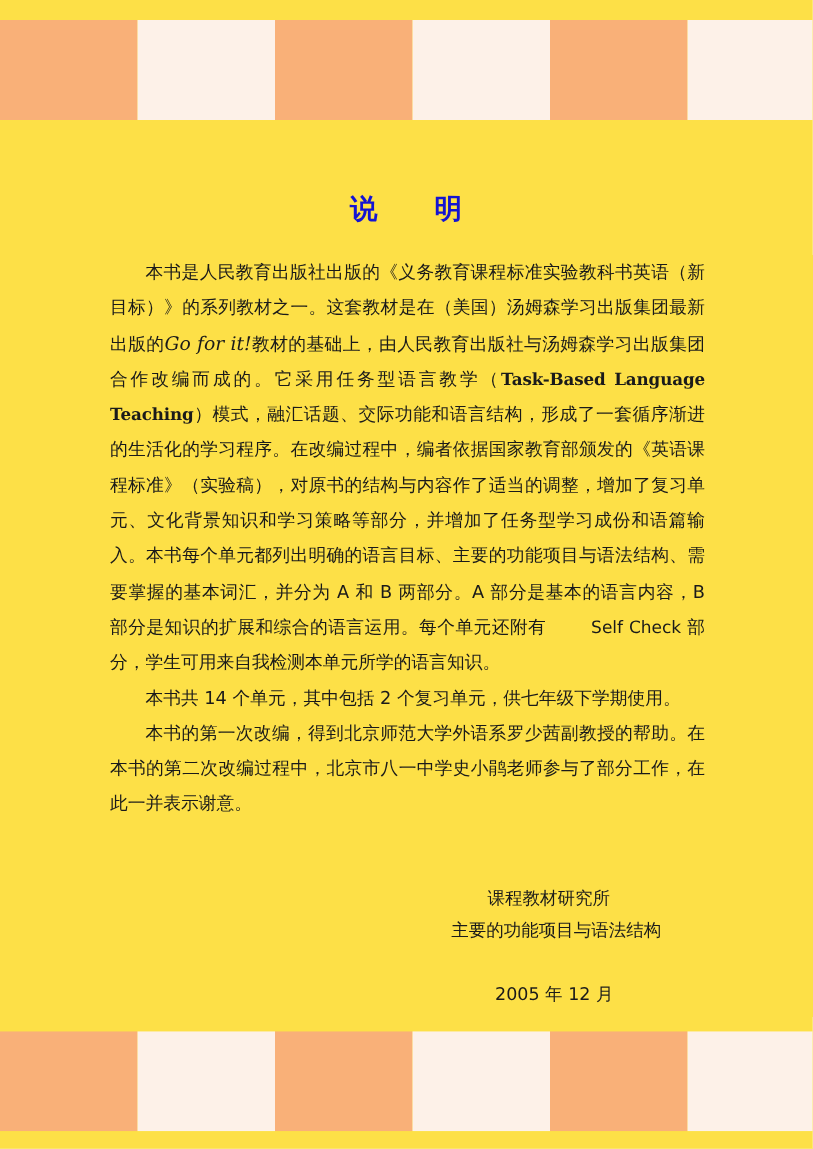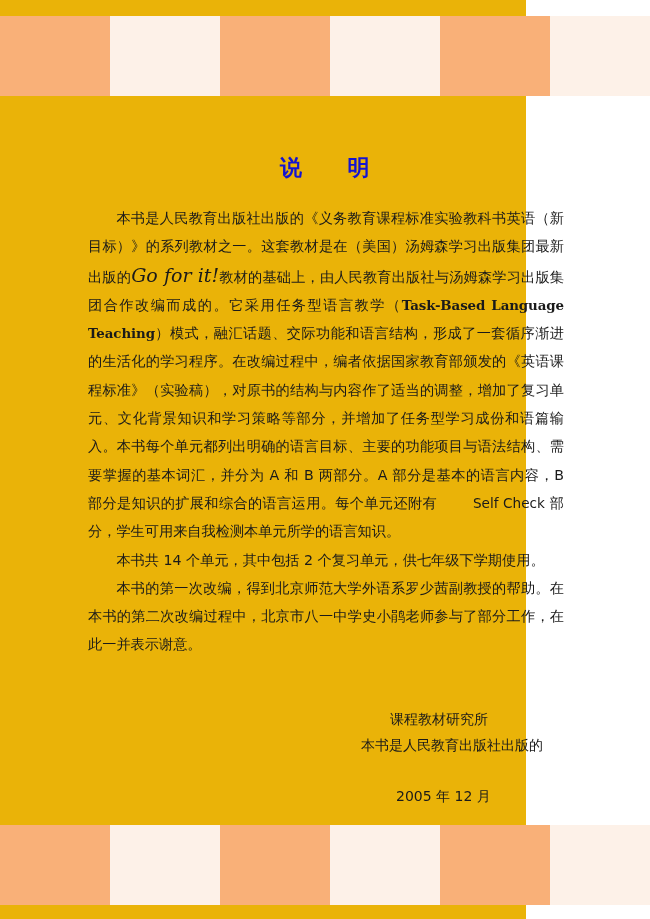--- a/index.html
+++ b/index.html
@@ -10,23 +10,23 @@
     width: 650px;
     height: 919px;
     background: #ffffff;
     font-family: "DejaVu Sans", "Liberation Sans", sans-serif;
     overflow: hidden;
     position: relative;
   }
 
   .page {
     position: relative;
-    width: 526px;
+    width: 650px;
     height: 919px;
-    background: #eab308;
+    background: #fde047;
     box-sizing: border-box;
   }
 
   
   .deco-band {
     position: absolute;
     left: 0;
     width: 650px;
     height: 80px;
     display: flex;
@@ -70,21 +70,21 @@
     font-family: "DejaVu Sans", "Liberation Sans", sans-serif;
   }
   .body-copy p {
     margin: 0;
     text-indent: 2em;
   }
 
   .lat-italic {
     font-family: "DejaVu Serif", "Liberation Serif", serif;
     font-style: italic;
-    font-size: 19px;
+    font-size: 15px;
   }
   .lat-bold {
     font-family: "DejaVu Serif", "Liberation Serif", serif;
     font-weight: bold;
     font-size: 13.4px;
     letter-spacing: -0.1px;
   }
   .lat-plain {
     font-family: "DejaVu Sans", "Liberation Sans", sans-serif;
     font-size: 13.6px;
@@ -130,21 +130,21 @@
   <div class="title">说　　明</div>
 
   <div class="body-copy">
       <p><span>本书是人民教育出版社出版的《义务教育课程标准实验教科书英语（新目标）》的系列教材之一。这套教材是在（美国）汤姆森学习出版集团最新出版的</span><span class="lat-italic">Go for it!</span><span>教材的基础上，由人民教育出版社与汤姆森学习出版集团合作改编而成的。它采用任务型语言教学（</span><span class="lat-bold">Task-Based Language Teaching</span><span>）模式，融汇话题、交际功能和语言结构，形成了一套循序渐进的生活化的学习程序。在改编过程中，编者依据国家教育部颁发的《英语课程标准》（实验稿），对原书的结构与内容作了适当的调整，增加了复习单元、文化背景知识和学习策略等部分，并增加了任务型学习成份和语篇输入。本书每个单元都列出明确的语言目标、主要的功能项目与语法结构、需要掌握的基本词汇，并分为 A 和 B 两部分。A 部分是基本的语言内容，B 部分是知识的扩展和综合的语言运用。每个单元还附有 </span><span class="lat-plain">Self  Check</span><span> 部分，学生可用来自我检测本单元所学的语言知识。</span></p>
       <p><span>本书共 14 个单元，其中包括 2 个复习单元，供七年级下学期使用。</span></p>
       <p><span>本书的第一次改编，得到北京师范大学外语系罗少茜副教授的帮助。在本书的第二次改编过程中，北京市八一中学史小鹃老师参与了部分工作，在此一并表示谢意。</span></p>
     </div>
 
   <div class="signature">
     <div class="sig-line org1">课程教材研究所</div>
-    <div class="sig-line org2">本书是人民教育出版社出版的</div>
+    <div class="sig-line org2">主要的功能项目与语法结构</div>
     <div class="sig-date">2005 年 12 月</div>
   </div>
 
   <div class="deco-band bottom" style="top: 825px; height: 80px;">
       <div class="deco-cell" style="width: 110px; background: rgb(249, 176, 120); height: 80px;"></div>
       <div class="deco-cell" style="width: 110px; background: rgb(253, 241, 232); height: 80px;"></div>
       <div class="deco-cell" style="width: 110px; background: rgb(249, 176, 120); height: 80px;"></div>
       <div class="deco-cell" style="width: 110px; background: rgb(253, 241, 232); height: 80px;"></div>
       <div class="deco-cell" style="width: 110px; background: rgb(249, 176, 120); height: 80px;"></div>
       <div class="deco-cell" style="width: 110px; background: rgb(253, 241, 232); height: 80px;"></div>

